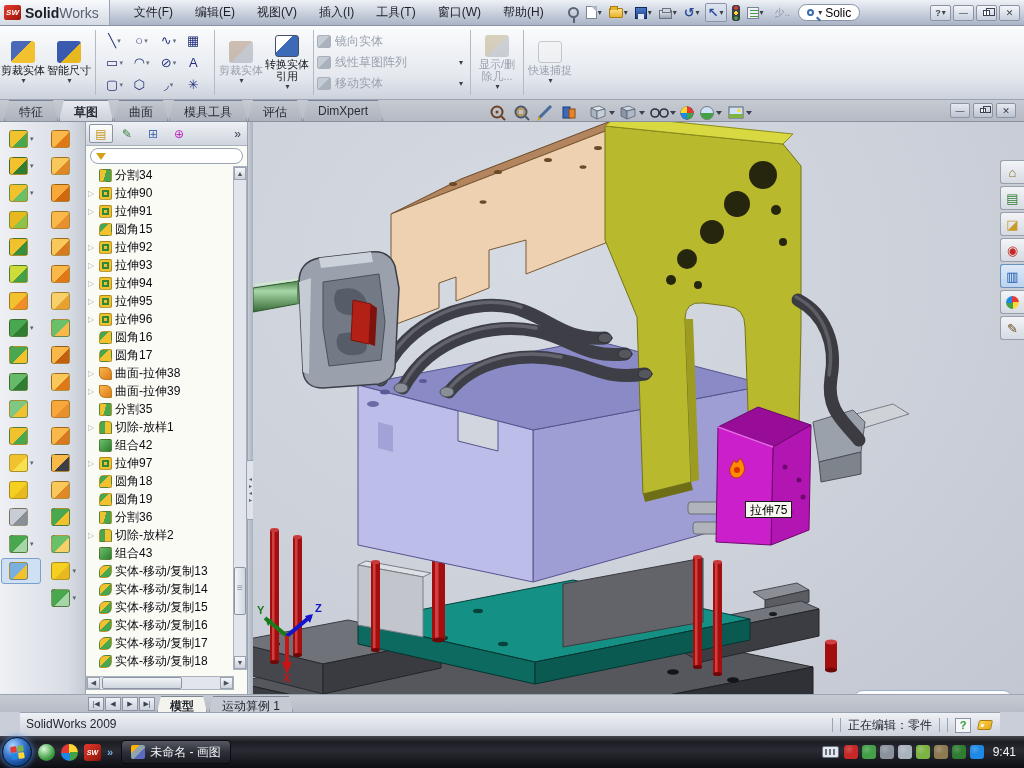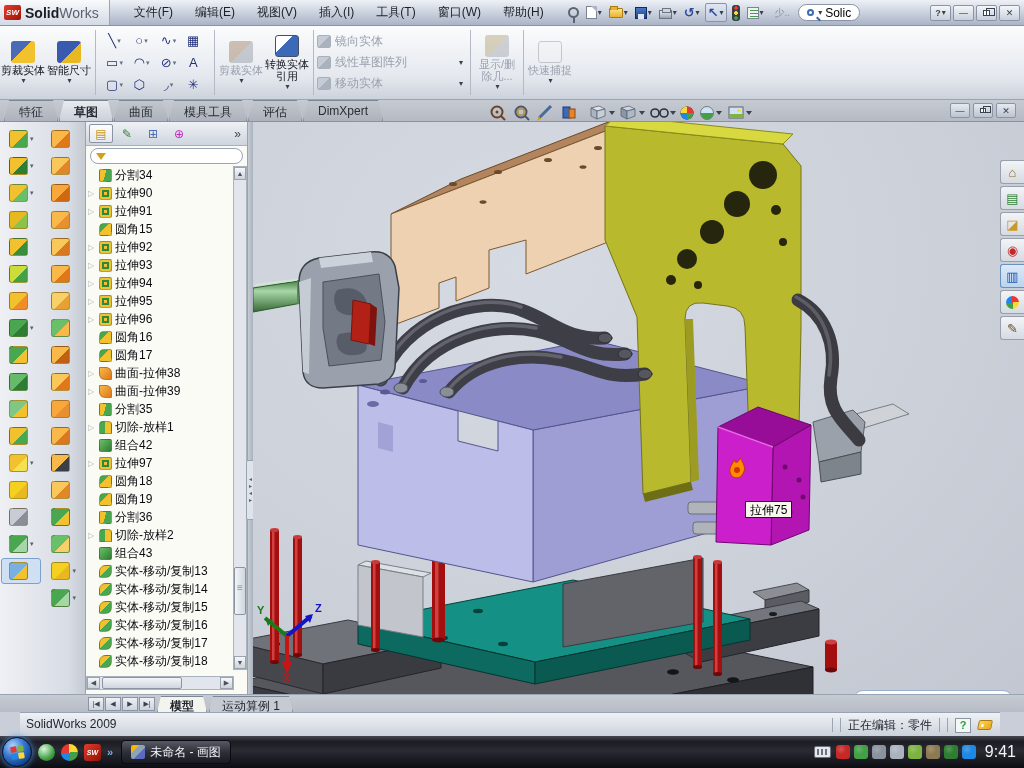--- a/index.html
+++ b/index.html
@@ -202,21 +202,21 @@
   .taskwin.active { background:linear-gradient(#787c88 0%,#3e414c 45%,#23252e 50%,#3a3d48 100%); box-shadow:inset 0 0 5px #aab4c8; }
   .taskwin:not(.active) { background:linear-gradient(#565964 0%,#2e3039 50%,#191a21 100%); }
   .twicon { width:14px; height:14px; flex:none; border-radius:2px; }
   .twicon.solidworks { background:linear-gradient(135deg,#e43b2e,#8e1205); color:#fff; font-size:7px; font-weight:bold; font-style:italic; display:flex; align-items:center; justify-content:center; }
   .twicon.paint { background:linear-gradient(135deg,#ffb300 0 30%,#90a4ae 30% 60%,#5c6bc0 60%); }
   #tray { margin-left:auto; display:flex; align-items:center; gap:5px; padding-right:8px; }
   .i-kbd { width:17px; height:12px; background:#e4e8ee; border:1px solid #6a7280; border-radius:2px; position:relative; }
   .i-kbd::after { content:""; position:absolute; left:2px; top:2px; right:2px; bottom:2px;
     background:repeating-linear-gradient(90deg,#6a7280 0 2px,transparent 2px 4px); }
   .tray-ico { width:14px; height:14px; border-radius:3px; }
-  #clock { color:#f2f4f8; font-size:16px; margin-left:4px; }
+  #clock { color:#f2f4f8; font-size:12px; margin-left:4px; }
 </style>
 </head>
 <body>
 
 <div id="titlebar" data-name="title-bar">
   <div id="logo" data-name="app-logo">
     <span class="swbadge" data-name="solidworks-logo-icon">SW</span>
     <span><span class="logo-bold" data-name="logo-text-bold">Solid</span><span class="logo-light" data-name="logo-text-light">Works</span></span>
   </div>
   <div id="menubar" data-name="menu-bar">

